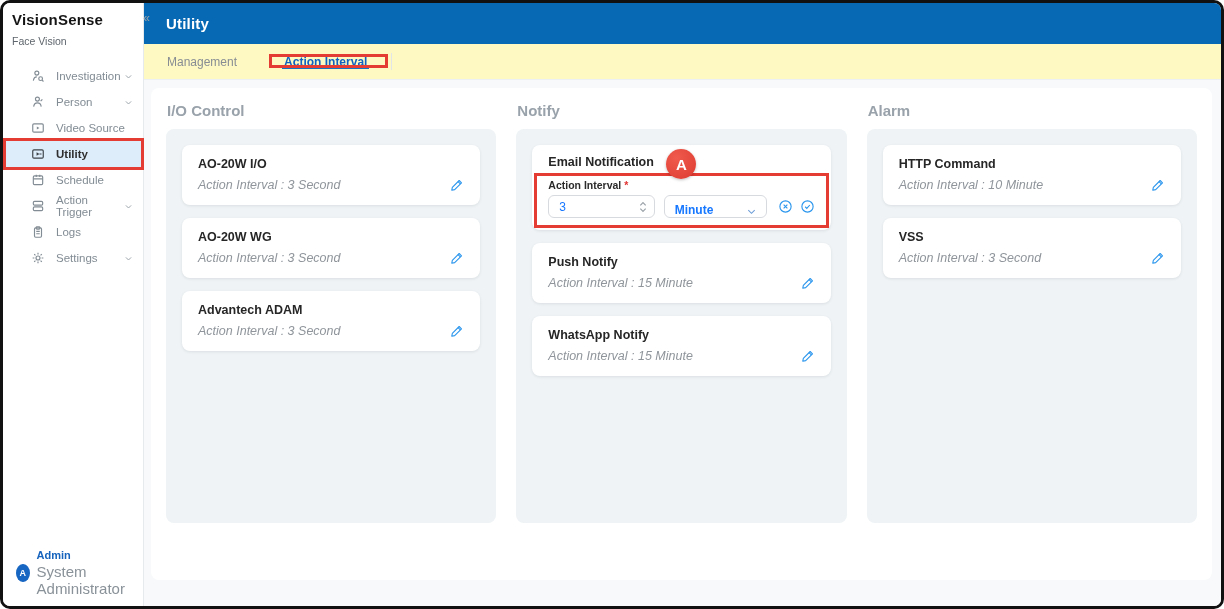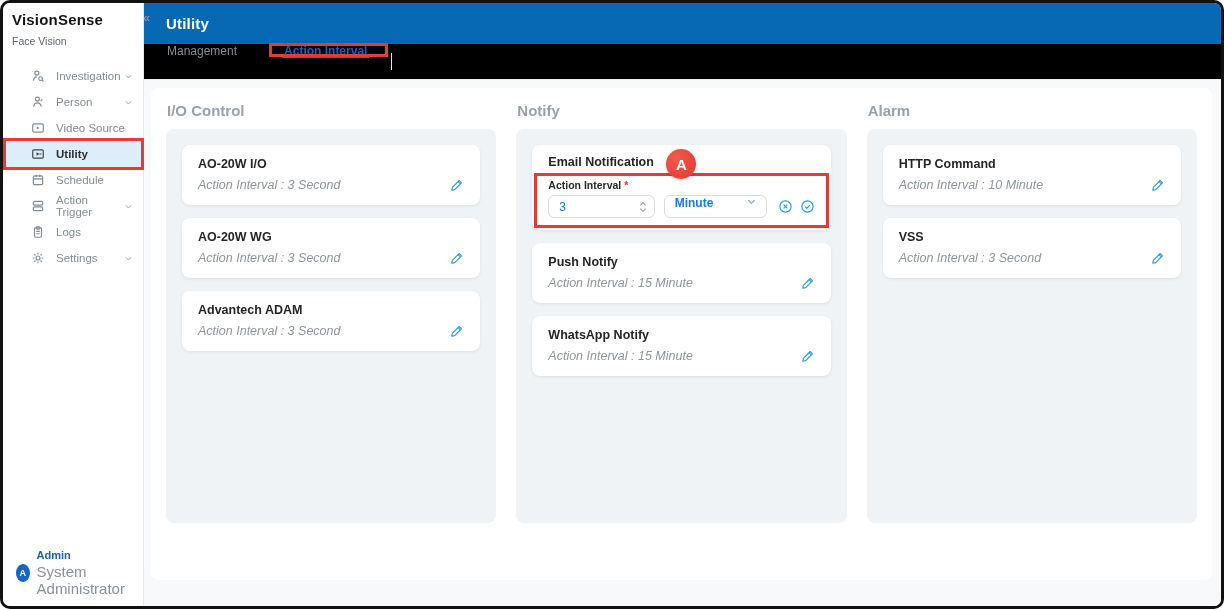--- a/index.html
+++ b/index.html
@@ -33,22 +33,22 @@
             font-size:9px; font-weight:bold; display:flex; align-items:center; justify-content:center; }
   .user-txt { margin-left:7px; }
   .uname { color:#1563bd; font-size:11px; font-weight:bold; line-height:12px; }
   .urole { color:#8a9299; font-size:15px; margin-top:2px; }
 
   
   .main { flex:1; display:flex; flex-direction:column; min-width:0; }
   .topbar { height:41px; background:#0769b4; display:flex; align-items:center; padding-left:22px; }
   .topbar-title { color:#fff; font-size:15px; font-weight:bold; letter-spacing:.2px; }
 
-  .tabbar { height:36px; background:#000000; border-bottom:1px solid #edf0f2; display:flex;
-            align-items:flex-start; padding-left:23px; position:relative; }
+  .tabbar { height:36px; background:#fef9c3; border-bottom:1px solid #edf0f2; display:flex;
+            align-items:center; padding-left:23px; position:relative; }
   .tab { display:flex; align-items:center; font-size:12px; color:#878d93; cursor:pointer;
          position:relative; }
   .tab.first { margin-right:47px; }
   .tab.active { color:#0f62c0; font-weight:bold; }
   .inkbar { position:absolute; left:-2px; right:-2px; bottom:0; height:3px; background:#1272c3; }
   .tab .annotate-box { left:-15px; right:-21px; top:-1px; bottom:1px; }
   .tab-divider { width:1px; height:17px; background:#e2e5e8; align-self:center; margin-left:24px; }
 
   .content { flex:1; background:#f7f9fb; padding:8px 9px 0 7px; }
   .sheet { background:#fff; border-radius:8px; height:492px; padding:12px 15px;
@@ -74,21 +74,21 @@
   .form-annotate { margin:4px -14px 0 -14px; border:3px solid #e43b32; padding:3px 11px 7px; }
   .f-label { font-size:10.5px; font-weight:bold; color:#2b2b2b; }
   .req { color:#e03131; margin-left:3px; }
   .f-row { display:flex; align-items:center; margin-top:4px; }
   .num-input { width:116px; height:23px; border:1px solid #d7dade; border-radius:6px;
                display:flex; align-items:center; padding:0 7px 0 10px; background:#fff; cursor:text; }
   .num-val { font-size:12px; color:#1677ff; }
   .spinner { margin-left:auto; display:flex; flex-direction:column; align-items:center; cursor:pointer; }
   .spinner svg { width:8px; height:6px; display:block; }
   .sel { width:112px; height:23px; border:1px solid #d7dade; border-radius:6px; margin-left:9px;
-         display:flex; align-items:flex-start; padding:0 9px 0 10px; background:#fff; cursor:pointer; }
+         display:flex; align-items:flex-end; padding:0 9px 0 10px; background:#fff; cursor:pointer; }
   .sel-val { font-size:12px; color:#1677ff; font-weight:bold; }
   .sel-arrow { margin-left:auto; display:inline-flex; }
   .sel-arrow svg { width:11px; height:11px; }
   .icon-btn { display:inline-flex; cursor:pointer; }
   .icon-btn svg { width:15px; height:15px; }
   .icon-btn.cancel { margin-left:11px; }
   .icon-btn.confirm { margin-left:7px; }
 </style>
 </head>
 <body>

